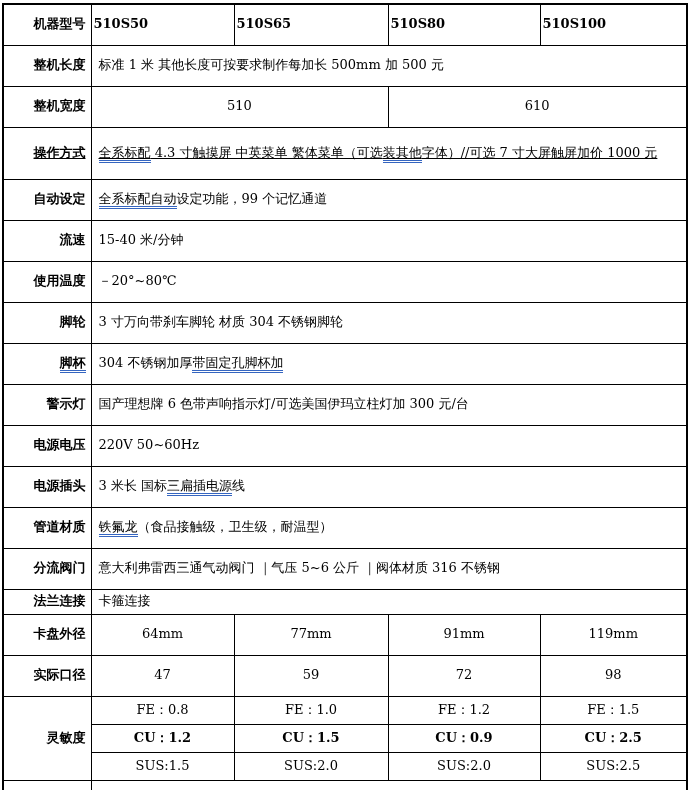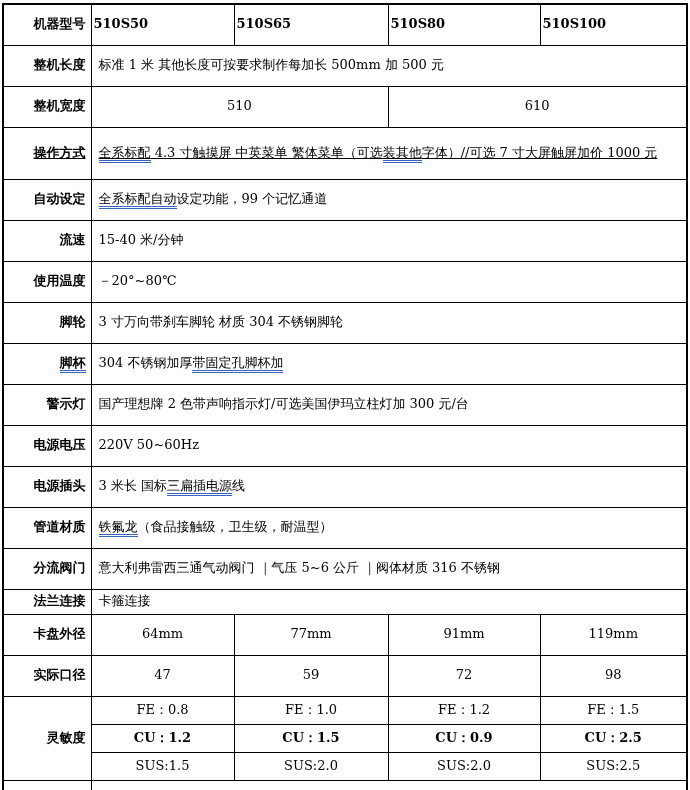--- a/index.html
+++ b/index.html
@@ -105,21 +105,21 @@
         <tr style="height: 41px;">
           <td class="lbl">脚轮</td>
           <td colspan="4" class="val-left">3 寸万向带刹车脚轮  材质 304 不锈钢脚轮</td>
         </tr>
         <tr style="height: 41px;">
           <td class="lbl"><span class="u">脚杯</span></td>
           <td colspan="4" class="val-left"><span>304 不锈钢加厚</span><span class="u">带固定孔脚杯加</span></td>
         </tr>
         <tr style="height: 41px;">
           <td class="lbl">警示灯</td>
-          <td colspan="4" class="val-left">国产理想牌 2 色带声响指示灯/可选美国伊玛立柱灯加 300 元/台</td>
+          <td colspan="4" class="val-left">国产理想牌 6 色带声响指示灯/可选美国伊玛立柱灯加 300 元/台</td>
         </tr>
         <tr style="height: 41px;">
           <td class="lbl">电源电压</td>
           <td colspan="4" class="val-left">220V 50~60Hz</td>
         </tr>
         <tr style="height: 41px;">
           <td class="lbl">电源插头</td>
           <td colspan="4" class="val-left"><span>3 米长 国标</span><span class="u">三扁插电源</span><span>线</span></td>
         </tr>
         <tr style="height: 41px;">

